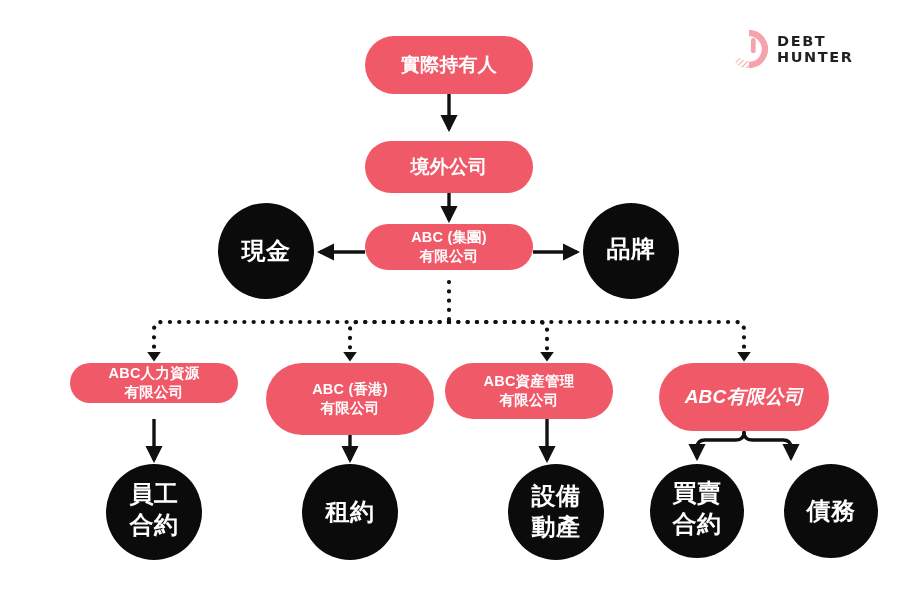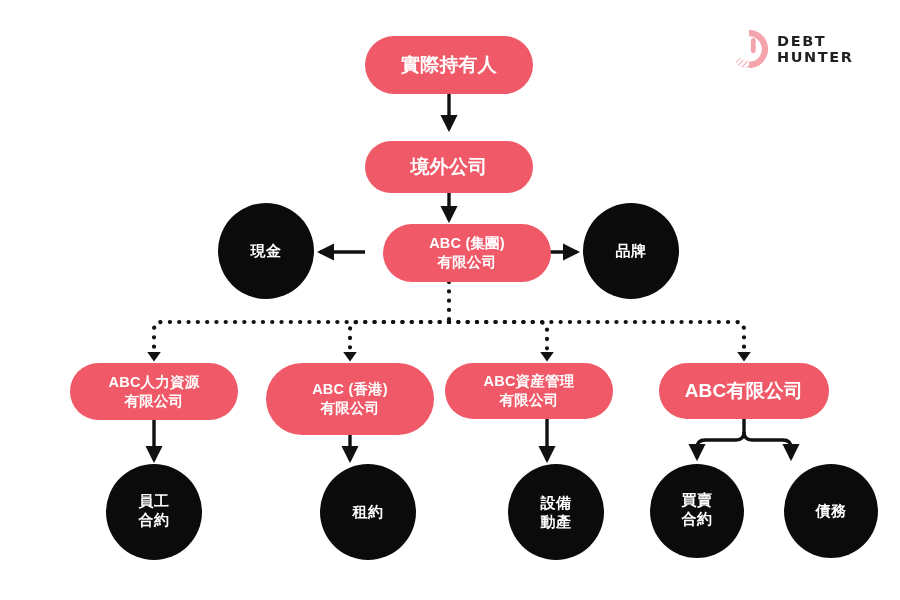--- a/index.html
+++ b/index.html
@@ -44,21 +44,21 @@
   .node.pill {
     border-radius: 999px;
     background: var(--pink);
     font-size: 19px;
     letter-spacing: 0.2px;
     padding: 0 8px;
   }
   .node.circle {
     border-radius: 50%;
     background: var(--ink);
-    font-size: 15px;
+    font-size: 24px;
     letter-spacing: 0.5px;
   }
   .node.pill.small-text { font-size: 14.5px; }
 
   
   #logo {
     position: absolute;
     display: flex;
     align-items: center;
     gap: 9px;
@@ -156,34 +156,34 @@
     </svg>
     <div id="logo-words">
       <span>DEBT</span>
       <span>HUNTER</span>
     </div>
   </div>
 
   <div id="node-layer">
       <div class="node pill" style="left: 365px; top: 36px; width: 168px; height: 58px;">實際持有人</div>
       <div class="node pill" style="left: 365px; top: 133px; width: 168px; height: 52px; margin-top: 8px;">境外公司</div>
-      <div class="node pill small-text" style="left: 383px; top: 224px; width: 168px; height: 58px;">ABC (集團)
+      <div class="node pill small-text" style="left: 365px; top: 224px; width: 168px; height: 46px;">ABC (集團)
 有限公司</div>
       <div class="node circle" style="left: 218px; top: 203px; width: 96px; height: 96px;">現金</div>
-      <div class="node circle" style="left: 583px; top: 203px; width: 96px; height: 96px;">品牌</div>
-      <div class="node pill small-text" style="left: 70px; top: 363px; width: 168px; height: 57px;">ABC人力資源
+      <div class="node circle" style="left: 583px; top: 203px; width: 96px; height: 96px; font-family: Liberation Mono, monospace;">品牌</div>
+      <div class="node pill small-text" style="left: 70px; top: 363px; width: 168px; height: 40px;">ABC人力資源
 有限公司</div>
       <div class="node pill small-text" style="left: 266px; top: 363px; width: 168px; height: 72px;">ABC (香港)
 有限公司</div>
       <div class="node pill small-text" style="left: 445px; top: 363px; width: 168px; height: 56px;">ABC資産管理
 有限公司</div>
-      <div class="node pill" style="left: 659px; top: 363px; width: 170px; height: 56px;">ABC有限公司</div>
+      <div class="node pill" style="left: 659px; top: 363px; width: 170px; height: 68px; font-style: italic;">ABC有限公司</div>
       <div class="node circle" style="left: 106px; top: 464px; width: 96px; height: 96px; font-family: Liberation Mono, monospace;">員工
 合約</div>
-      <div class="node circle" style="left: 320px; top: 464px; width: 96px; height: 96px; text-align: center;">租約</div>
+      <div class="node circle" style="left: 302px; top: 464px; width: 96px; height: 96px; text-align: center;">租約</div>
       <div class="node circle" style="left: 508px; top: 464px; width: 96px; height: 96px;">設備
 動產</div>
       <div class="node circle" style="left: 650px; top: 464px; width: 94px; height: 94px; font-family: Liberation Mono, monospace;">買賣
 合約</div>
       <div class="node circle" style="left: 784px; top: 464px; width: 94px; height: 94px;">債務</div>
     </div>
 
 </div>
 
 </body></html>

